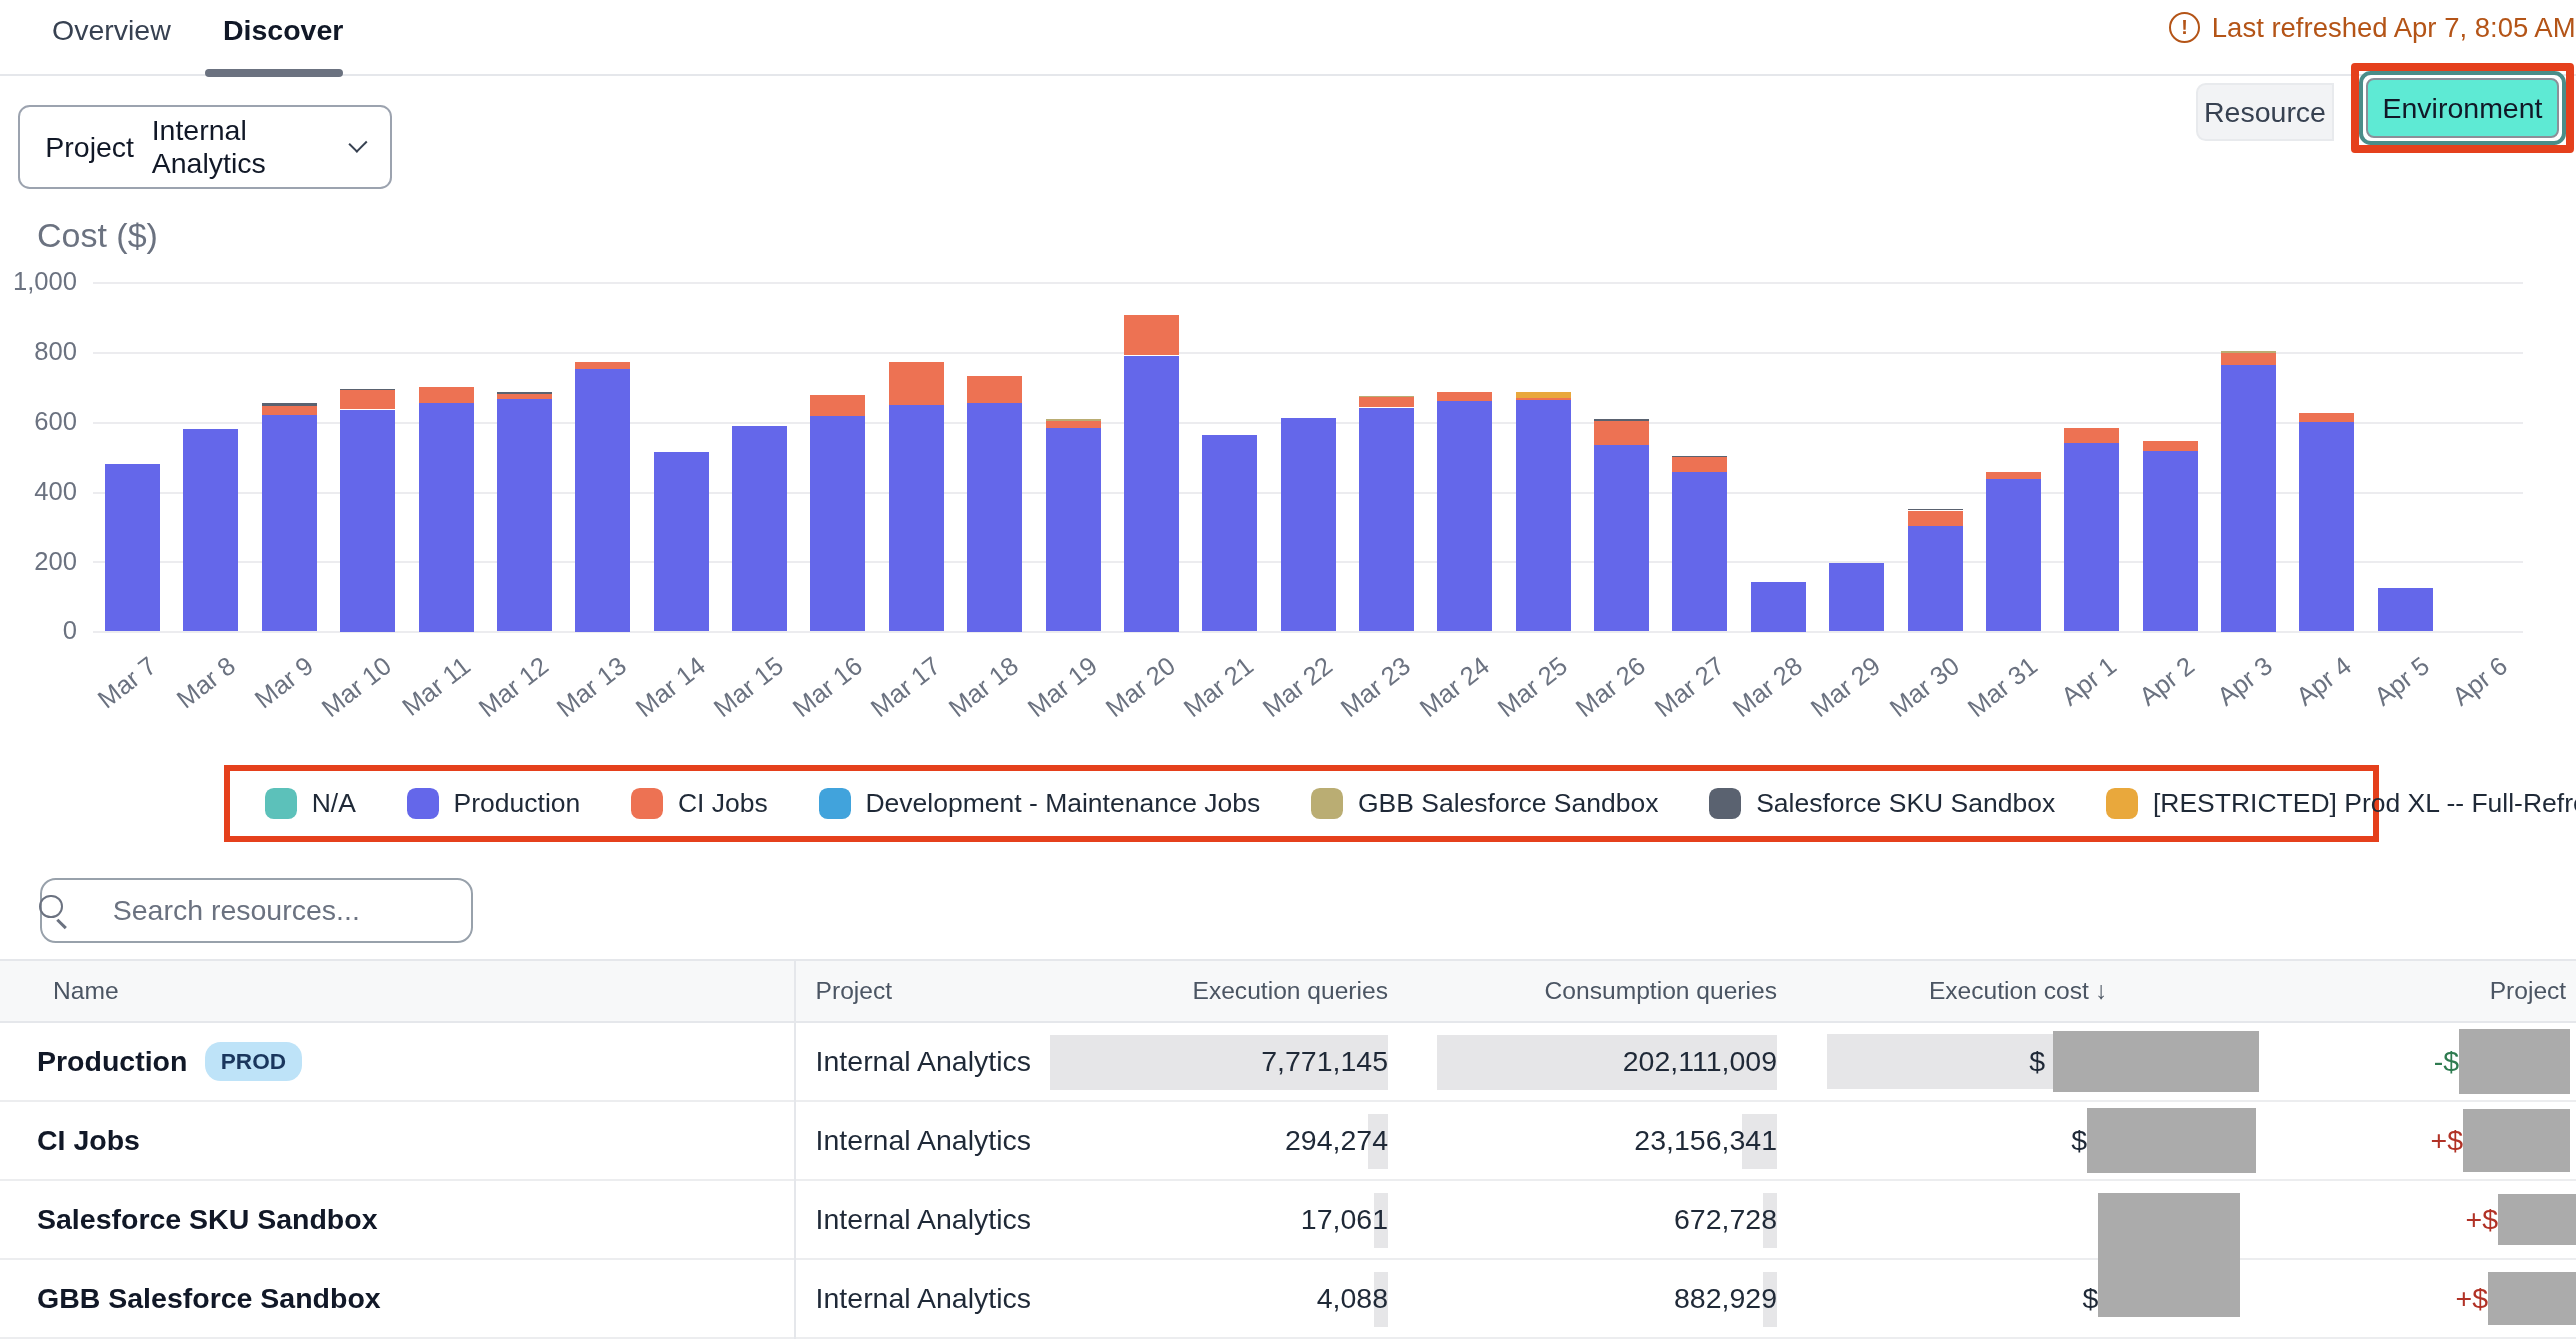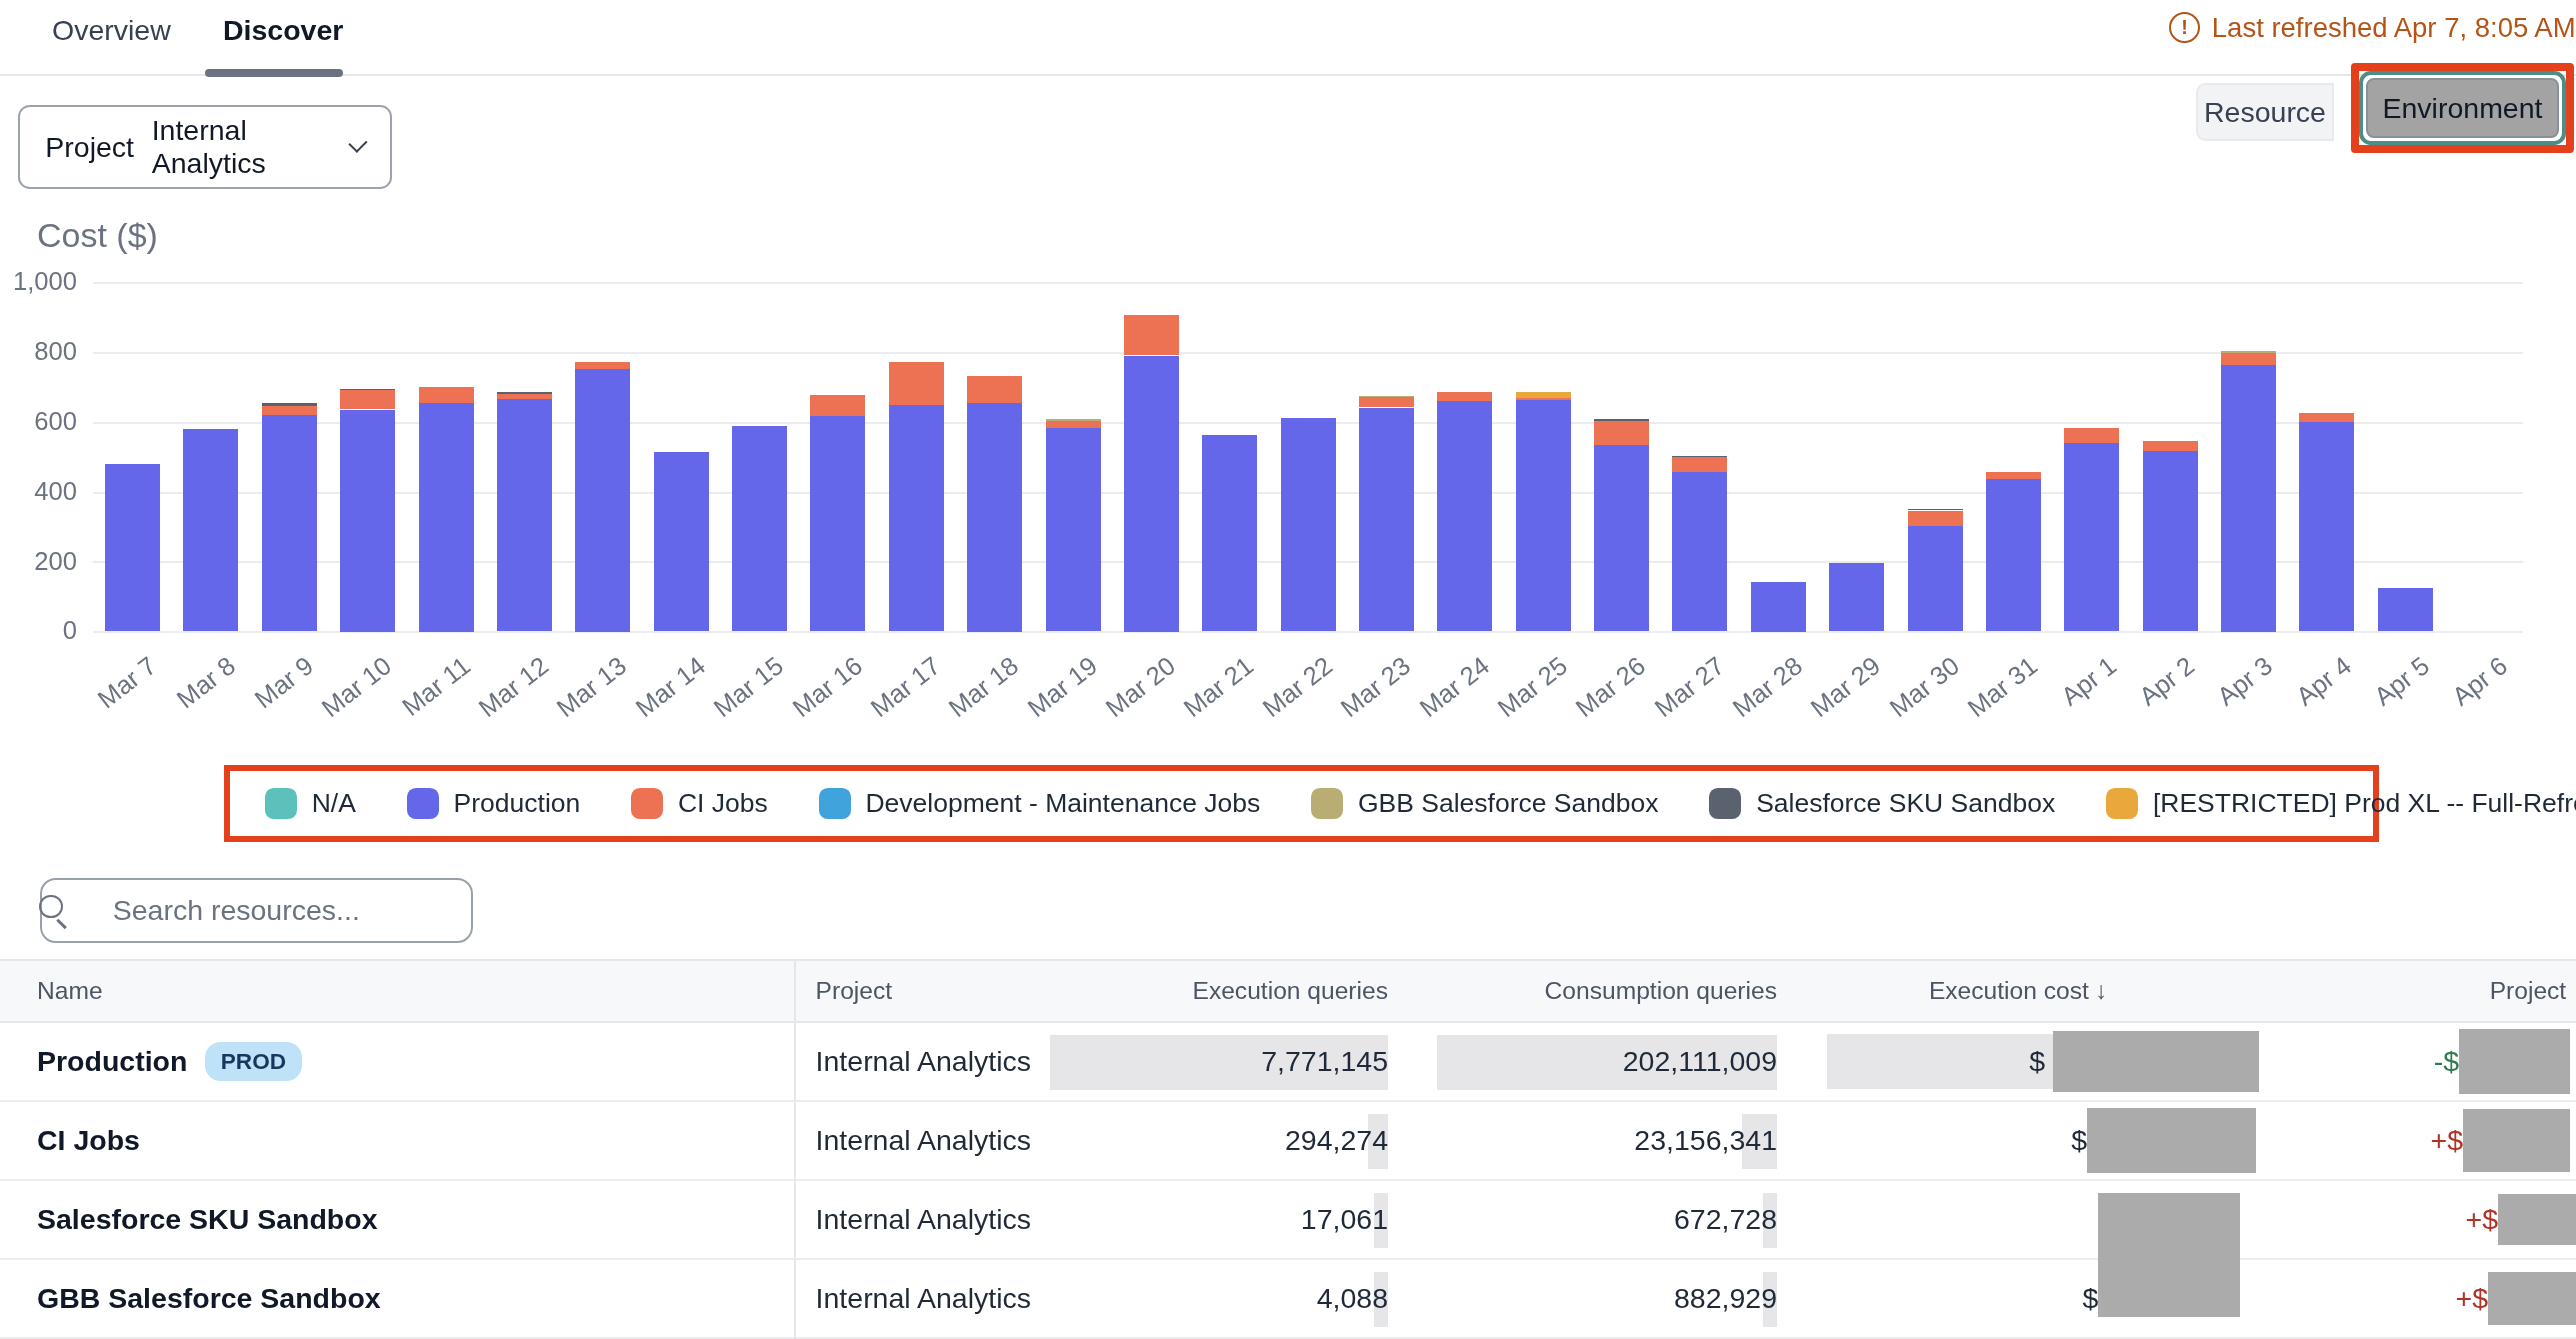--- a/index.html
+++ b/index.html
@@ -15,21 +15,21 @@
   .tab-discover { left:223px; font-weight:700; color:#111827; }
   .tab-underline { position:absolute; left:205px; top:69px; width:138px; height:7.9px; background:#6B7280; border-radius:3.9px; }
   .refreshed { position:absolute; left:2169px; top:11.8px; display:flex; align-items:center; gap:11.8px; color:#B45417; font-size:27.5px; white-space:nowrap; }
   .alert-icon { width:31px; height:31px; border:2.9px solid #B45417; border-radius:50%; display:flex; align-items:center; justify-content:center; font-size:19.7px; font-weight:700; flex:0 0 auto; }
   
   .project-dd { position:absolute; left:17.7px; top:105px; width:374px; height:84px; border:2px solid #9CA3AF; border-radius:11.8px; background:#fff; display:flex; align-items:center; padding:0 25.6px; gap:17.7px; font-size:28.5px; color:#111827; cursor:pointer; }
   .chevron-down { width:14.7px; height:14.7px; border-right:2.9px solid #374151; border-bottom:2.9px solid #374151; transform:rotate(45deg); margin-top:-7.9px; margin-left:5.9px; }
   .seg-resource { position:absolute; left:2196px; top:83px; width:138px; height:58px; background:#F2F3F5; border:2px solid #E8EAED; border-radius:9.8px 0 0 9.8px; display:flex; align-items:center; justify-content:center; font-size:28.5px; color:#374151; cursor:pointer; }
   .annot-env { position:absolute; left:2351px; top:63px; width:223px; height:90px; border:8.8px solid #E5401C; border-radius:3.9px; display:flex; align-items:center; justify-content:center; }
   .env-ring { width:100%; height:100%; border:4.9px solid #4A8D89; border-radius:11.8px; background:#fff; display:flex; align-items:center; justify-content:center; padding:2.9px; }
-  .seg-environment { width:100%; height:100%; background:#a3a3a3; border:2px solid #8A9099; border-radius:7.9px; display:flex; align-items:center; justify-content:center; font-size:28.5px; color:#111827; cursor:pointer; }
+  .seg-environment { width:100%; height:100%; background:#5eead4; border:2px solid #8A9099; border-radius:7.9px; display:flex; align-items:center; justify-content:center; font-size:28.5px; color:#111827; cursor:pointer; }
   
   #chart-layer { position:absolute; left:0; top:0; width:2576px; height:767px; }
   .chart-title { position:absolute; left:37px; top:216px; font-size:34px; color:#6B7280; }
   .gridline { position:absolute; height:2px; background:#ECECEF; }
   .ytick { position:absolute; left:0; width:77px; text-align:right; font-size:25.6px; color:#6B7280; }
   .bar-segment { position:absolute; }
   .x-label { position:absolute; width:110px; text-align:right; font-size:25.6px; color:#6B7280; transform:rotate(-38deg); transform-origin:100% 0; white-space:nowrap; }
   
   .annot-legend { position:absolute; left:224px; top:765px; width:2155px; height:77px; border:6.9px solid #E5401C; background:#fff; display:flex; align-items:center; }
   .legend-row { display:flex; align-items:center; gap:51px; padding-left:35px; }
@@ -39,21 +39,21 @@
   
   .search-wrap { position:absolute; left:15.7px; top:878px; width:433px; height:65px; }
   .search-input { width:100%; height:100%; border:2px solid #98A1AB; border-radius:15.7px; font-size:28.5px; color:#374151; padding:0 19.7px 0 71px; outline:none; font-family:"Liberation Sans", sans-serif; background:#fff;margin-left:24px; }
   .search-input::placeholder { color:#6B7280; opacity:1; }
   .search-icon { position:absolute; left:23.6px; top:16.7px; width:23.6px; height:23.6px; border:2.9px solid #6B7280; border-radius:50%; }
   .search-icon::after { content:""; position:absolute; left:18.7px; top:21.6px; width:2.9px; height:11.8px; background:#6B7280; transform:rotate(-45deg); }
   
   .table { position:absolute; left:0; top:959px; width:2576px; }
   .thead { display:grid; grid-template-columns:794px 246px 348px 389px 482px 317px; height:64px; background:#F7F8F9; border-top:2px solid #E5E7EB; border-bottom:2px solid #E5E7EB; align-items:center; font-size:24.6px; color:#4B5563; }
   .th { white-space:nowrap; }
-  .th.left1 { padding-left:37px; }
+  .th.left1 { padding-left:37px;margin-left:16px; }
   .th.left2 { padding-left:21.6px; }
   .th.right { text-align:right; }
   .th.center { text-align:center; }
   .th.pr { padding-right:9.8px; }
   .sort-arrow { font-size:24.6px; margin-left:5.9px; }
   .trow { display:grid; grid-template-columns:794px 246px 348px 389px 482px 317px; height:79px; border-bottom:2px solid #ECEDEF; align-items:center; font-size:28.5px; background:#fff; cursor:pointer; }
   .name-cell { padding-left:37px; font-weight:700; color:#111827; display:flex; align-items:center; white-space:nowrap; }
   .prod-badge { margin-left:17.7px; background:#BEE3F8; color:#1A365D; font-size:22.6px; font-weight:700; padding:6.9px 15.7px; border-radius:15.7px; }
   .proj-cell { padding-left:21.6px; color:#1F2937; white-space:nowrap; }
   .num-cell { position:relative; text-align:left; color:#1F2937; height:100%; display:flex; align-items:center; justify-content:flex-end; }

